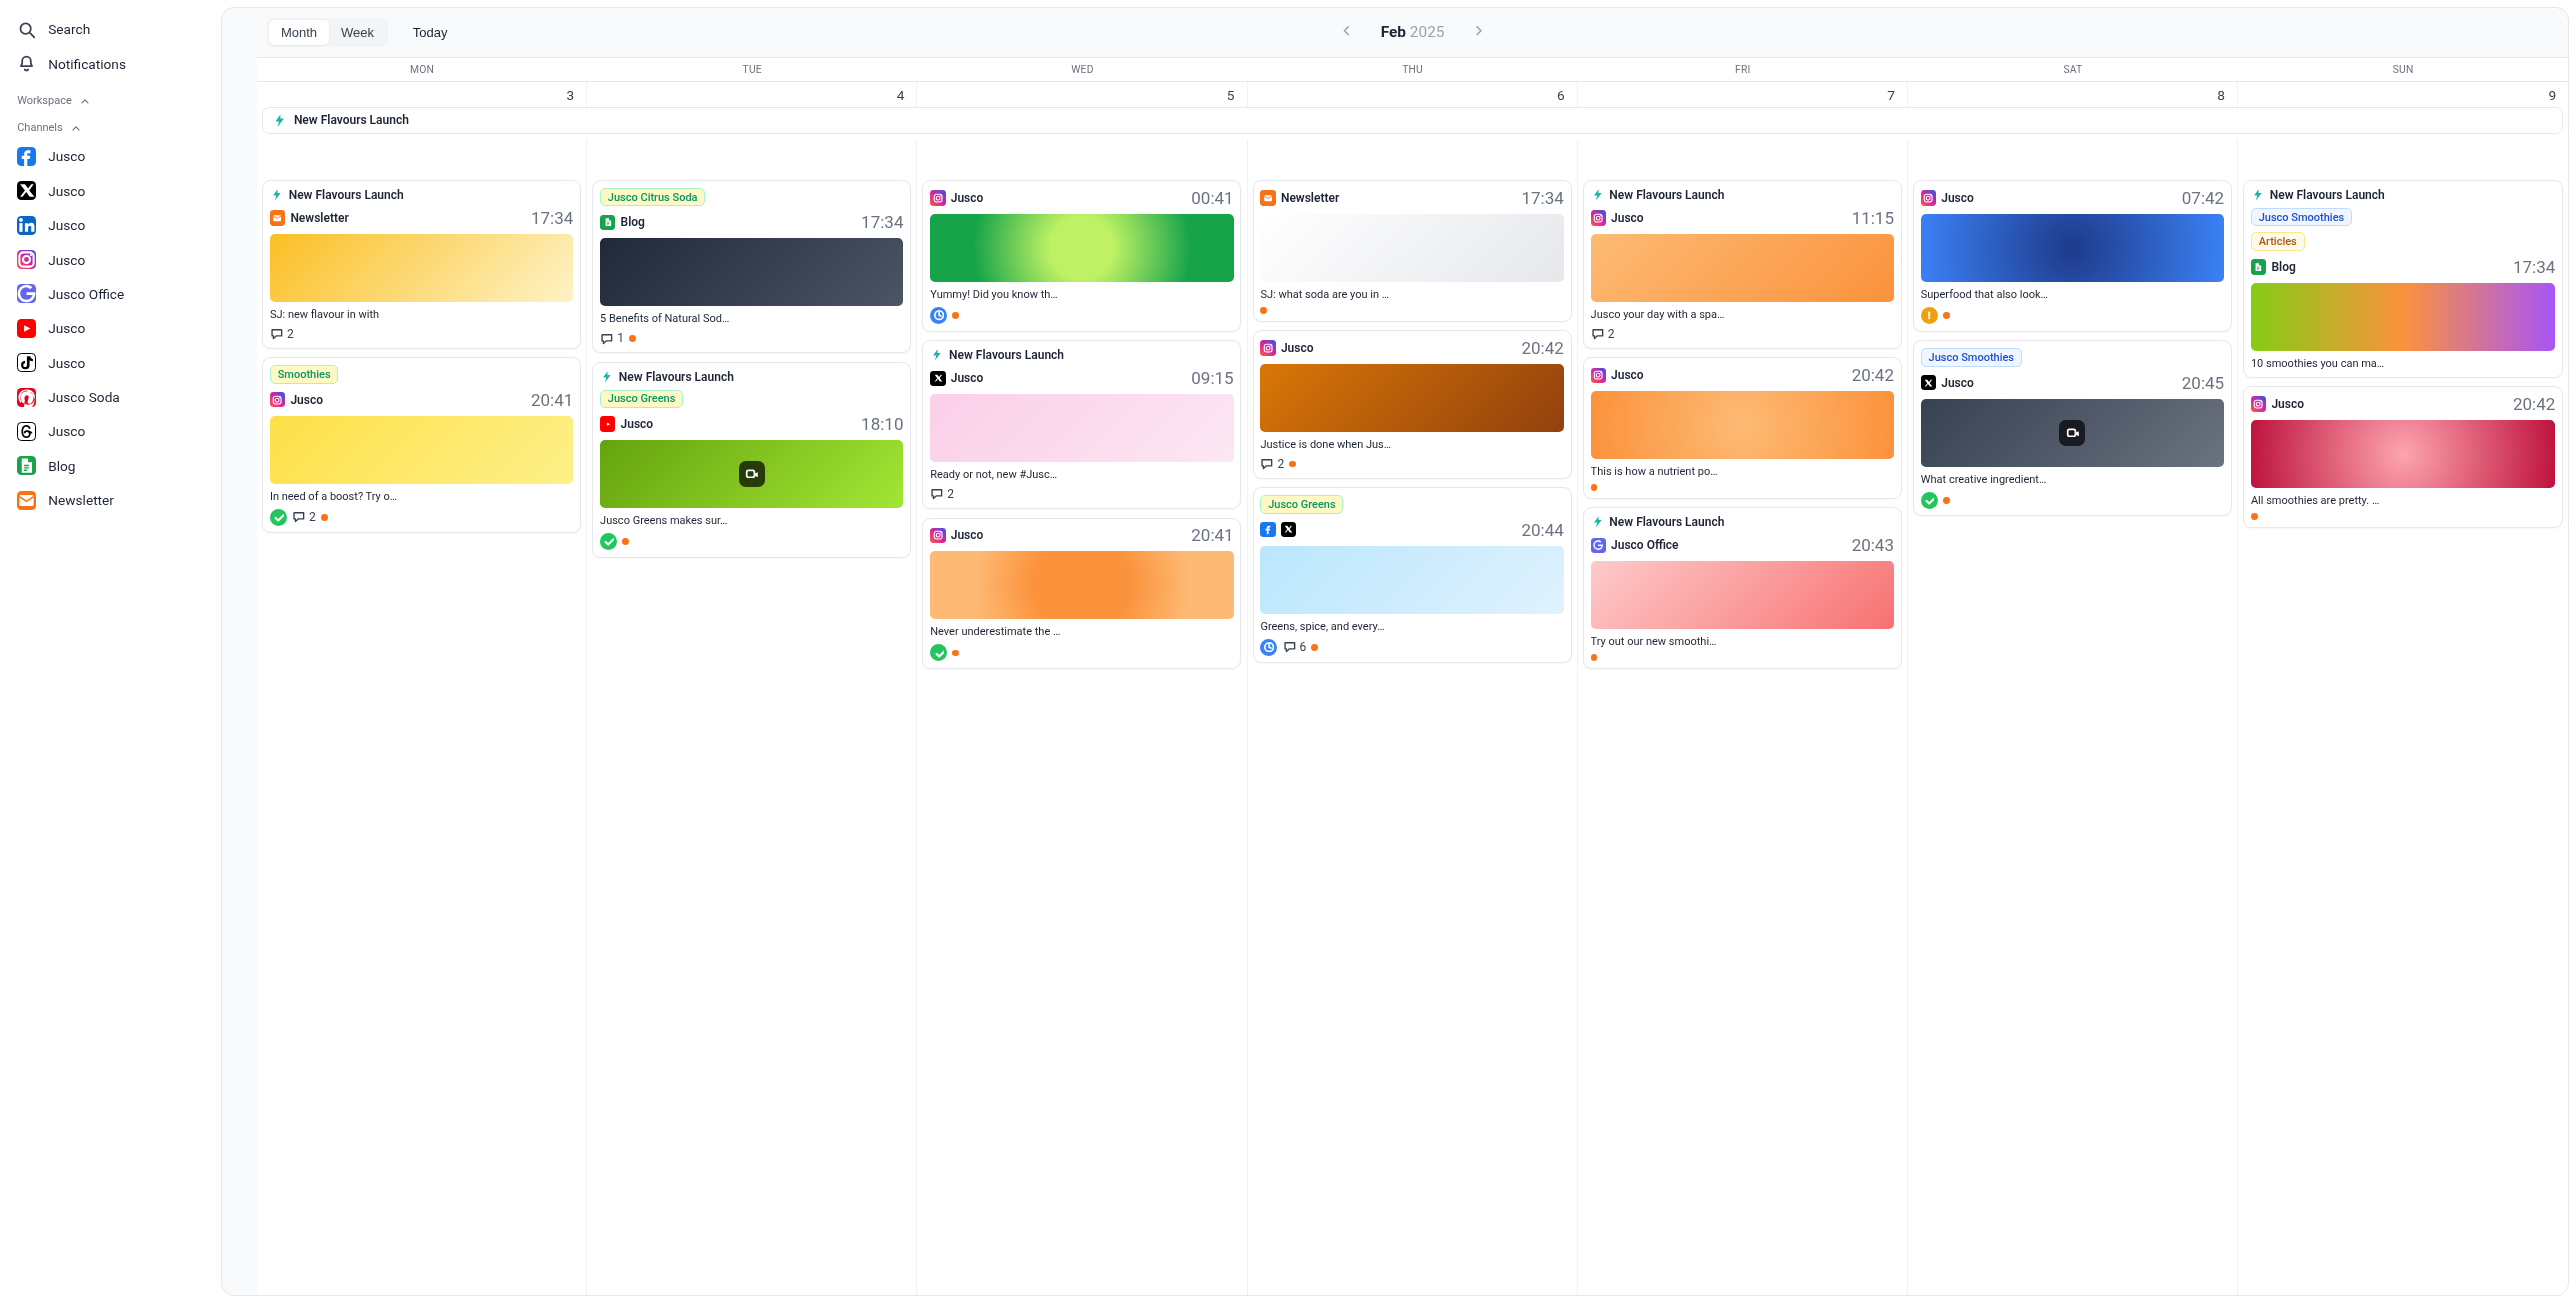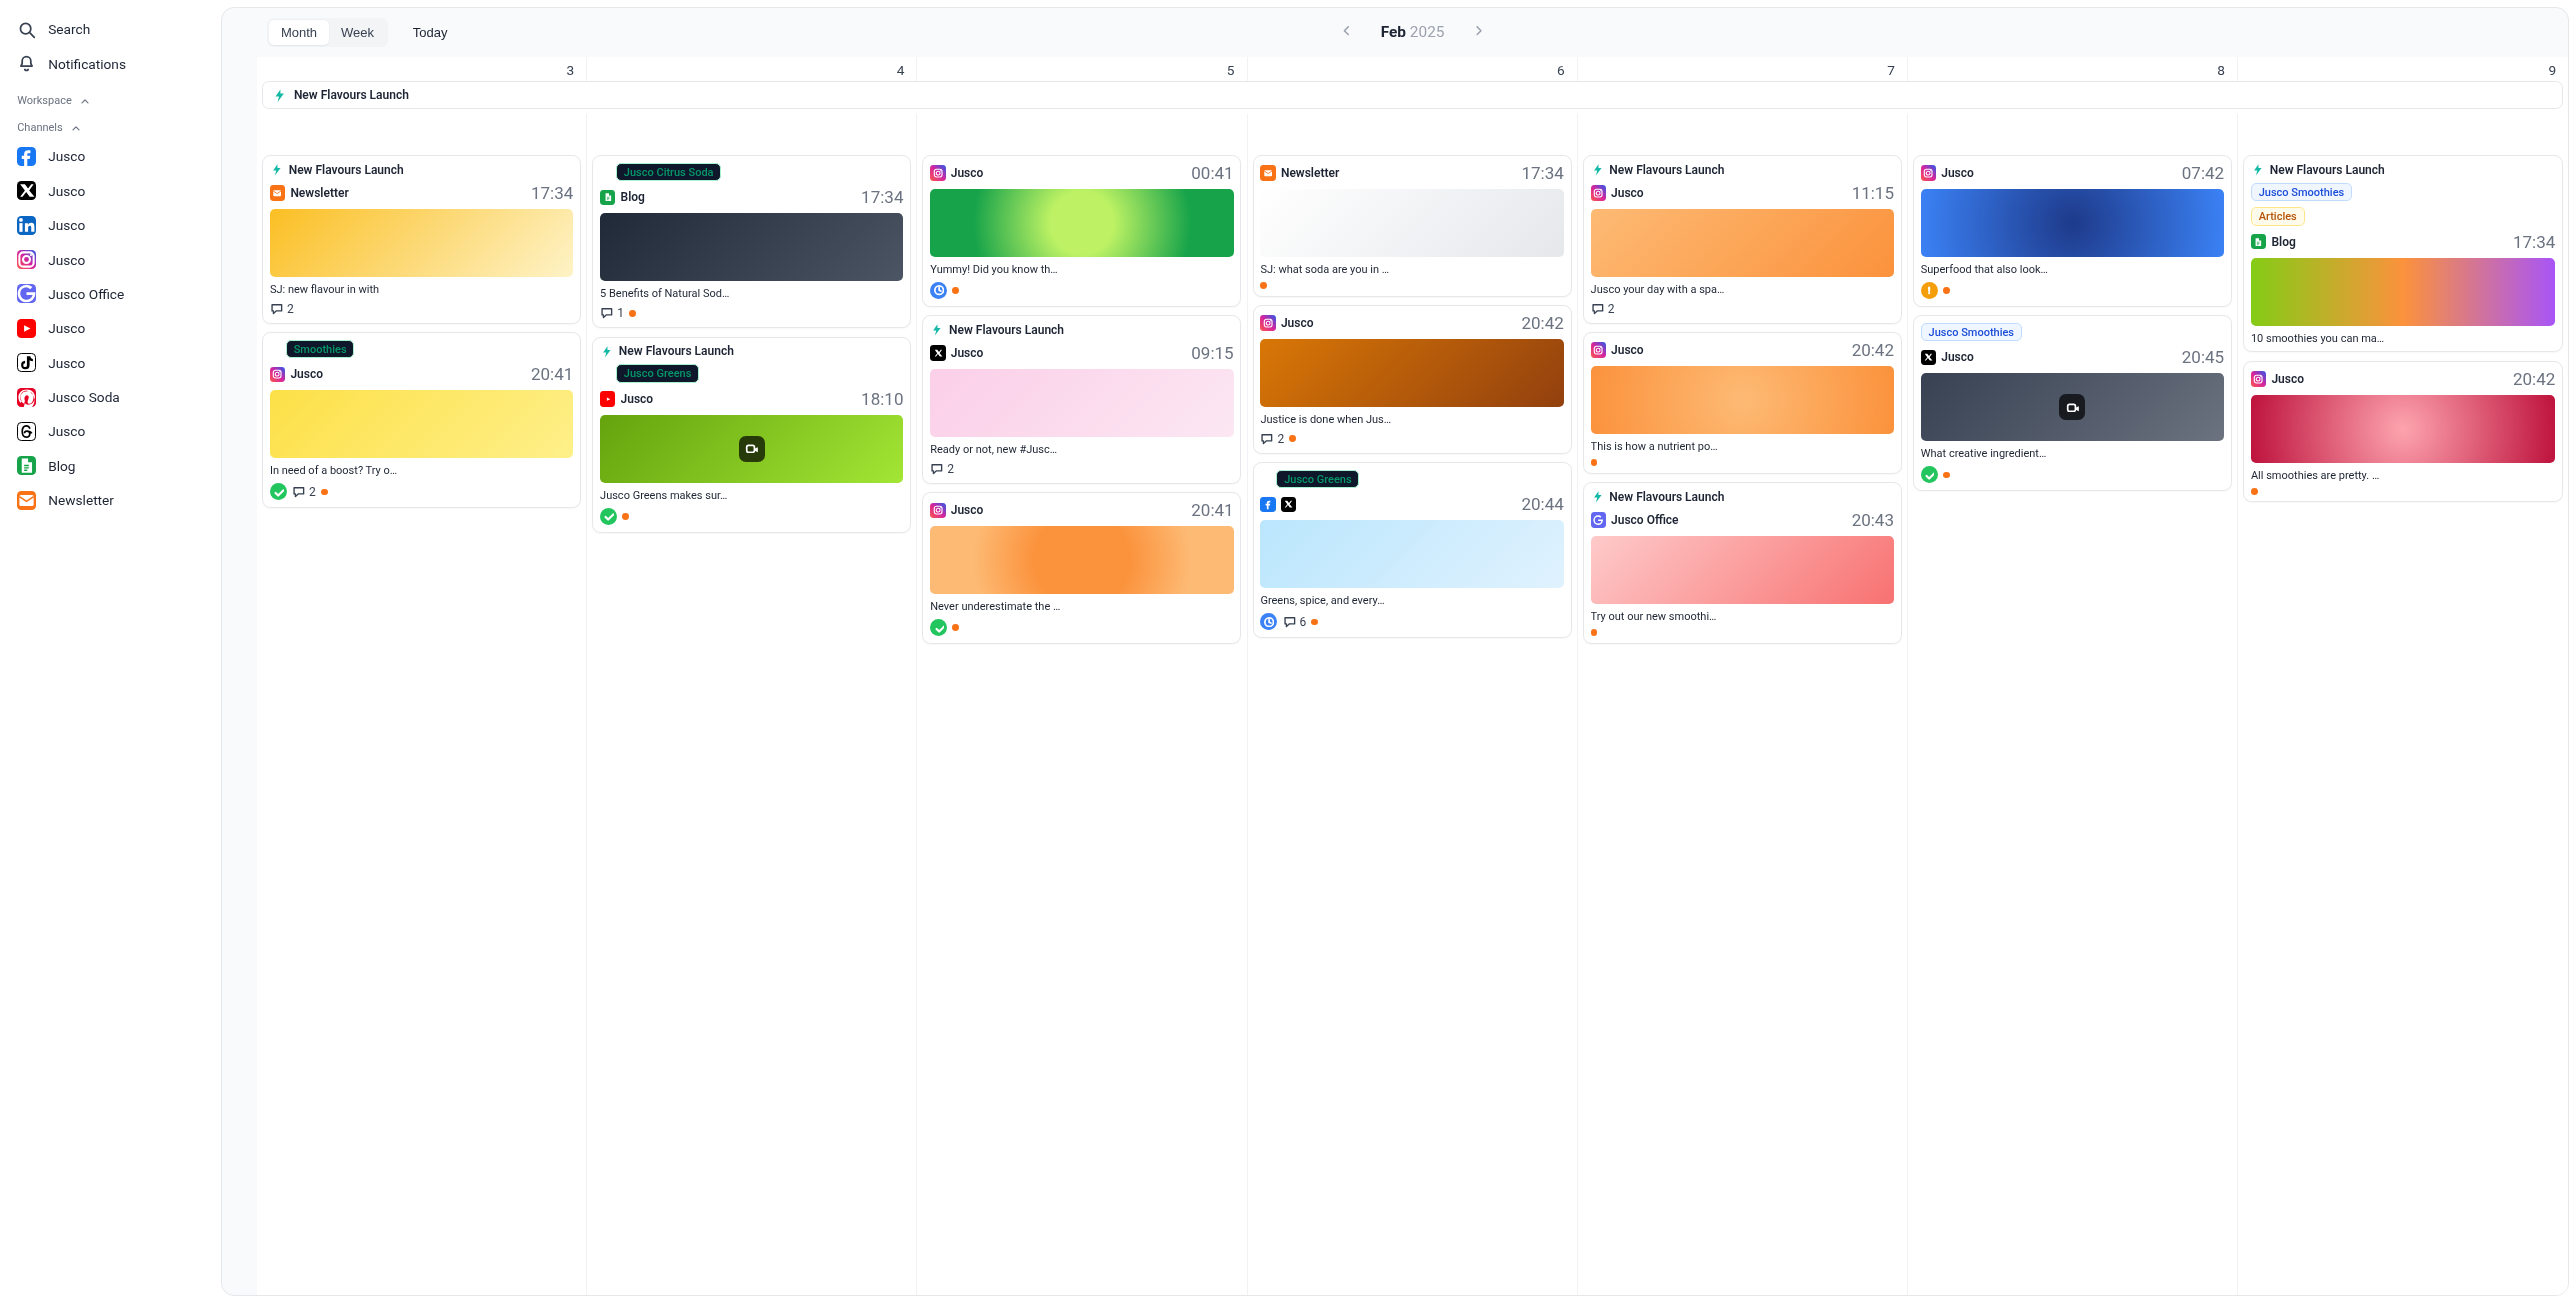--- a/index.html
+++ b/index.html
@@ -41,21 +41,21 @@
   .col:last-child{border-right:none;}
   
   .card { border:0.9px solid #e5e7eb; border-radius:8.6px; background:#fff; padding:6.8px; box-shadow:0 0.9px 1.7px rgba(0,0,0,.03); display:flex; flex-direction:column; gap:6px; min-width:0;}
   .row { display:flex; align-items:center; gap:5.1px; min-width:0;}
   .grow { flex:1; min-width:0; overflow:hidden; text-overflow:ellipsis; white-space:nowrap; }
   .time { color:#6b7280; font-size:17px; }
   .title { font-size:12px; font-weight:600; }
   .caption { font-size:11px; color:#1d2433; overflow:hidden; text-overflow:ellipsis; white-space:nowrap; }
   .thumb { width:100%; height:68px; border-radius:5.1px; background:#e5e7eb; position:relative; overflow:hidden;}
   .tag { display:inline-flex; padding:1.7px 6.8px; border-radius:5.1px; font-size:11px; font-weight:500; border:0.9px solid; }
-  .tag-green { background:#0f172a; border-color:#a7f3d0; color:#059669;margin-left:16px; }
+  .tag-green { background:#fef9c3; border-color:#a7f3d0; color:#059669; }
   .tag-blue  { background:#eff6ff; border-color:#bfdbfe; color:#1d4ed8; }
   .tag-amber { background:#fffbeb; border-color:#fde68a; color:#b45309; }
   .pic { width:15.4px; height:15.4px; border-radius:3.4px; display:flex; align-items:center; justify-content:center; flex-shrink:0; }
   .pic svg{width:10.3px;height:10.3px;}
   .dot { width:6.8px; height:6.8px; border-radius:50%; background:#f97316; flex-shrink:0; }
   .status { width:17px; height:17px; border-radius:50%; display:flex; align-items:center; justify-content:center; flex-shrink:0;}
   .status svg{width:10.3px;height:10.3px;color:#fff;}
   .status.ok{background:#22c55e;}
   .status.clock{background:#3b82f6;}
   .status.warn{background:#f59e0b;}
@@ -279,20 +279,29 @@
           <button class="nav-arrow"><svg width="15.4" height="15.4" viewBox="0 0 20 20">
                 <use href="#i-arrow-l"></use>
               </svg></button>
           <span><b>Feb</b> <span class="yr">2025</span></span>
           <button class="nav-arrow"><svg width="15.4" height="15.4" viewBox="0 0 20 20">
                 <use href="#i-arrow-r"></use>
               </svg></button>
         </div>
       </div>
 
+      <div class="weekhead" id="weekhead">
+          <div>MON</div>
+          <div>TUE</div>
+          <div>WED</div>
+          <div>THU</div>
+          <div>FRI</div>
+          <div>SAT</div>
+          <div>SUN</div>
+        </div>
       <div class="daterow" id="daterow">
           <div>3</div>
           <div>4</div>
           <div>5</div>
           <div>6</div>
           <div>7</div>
           <div>8</div>
           <div>9</div>
         </div>
       <div class="spanrow">

